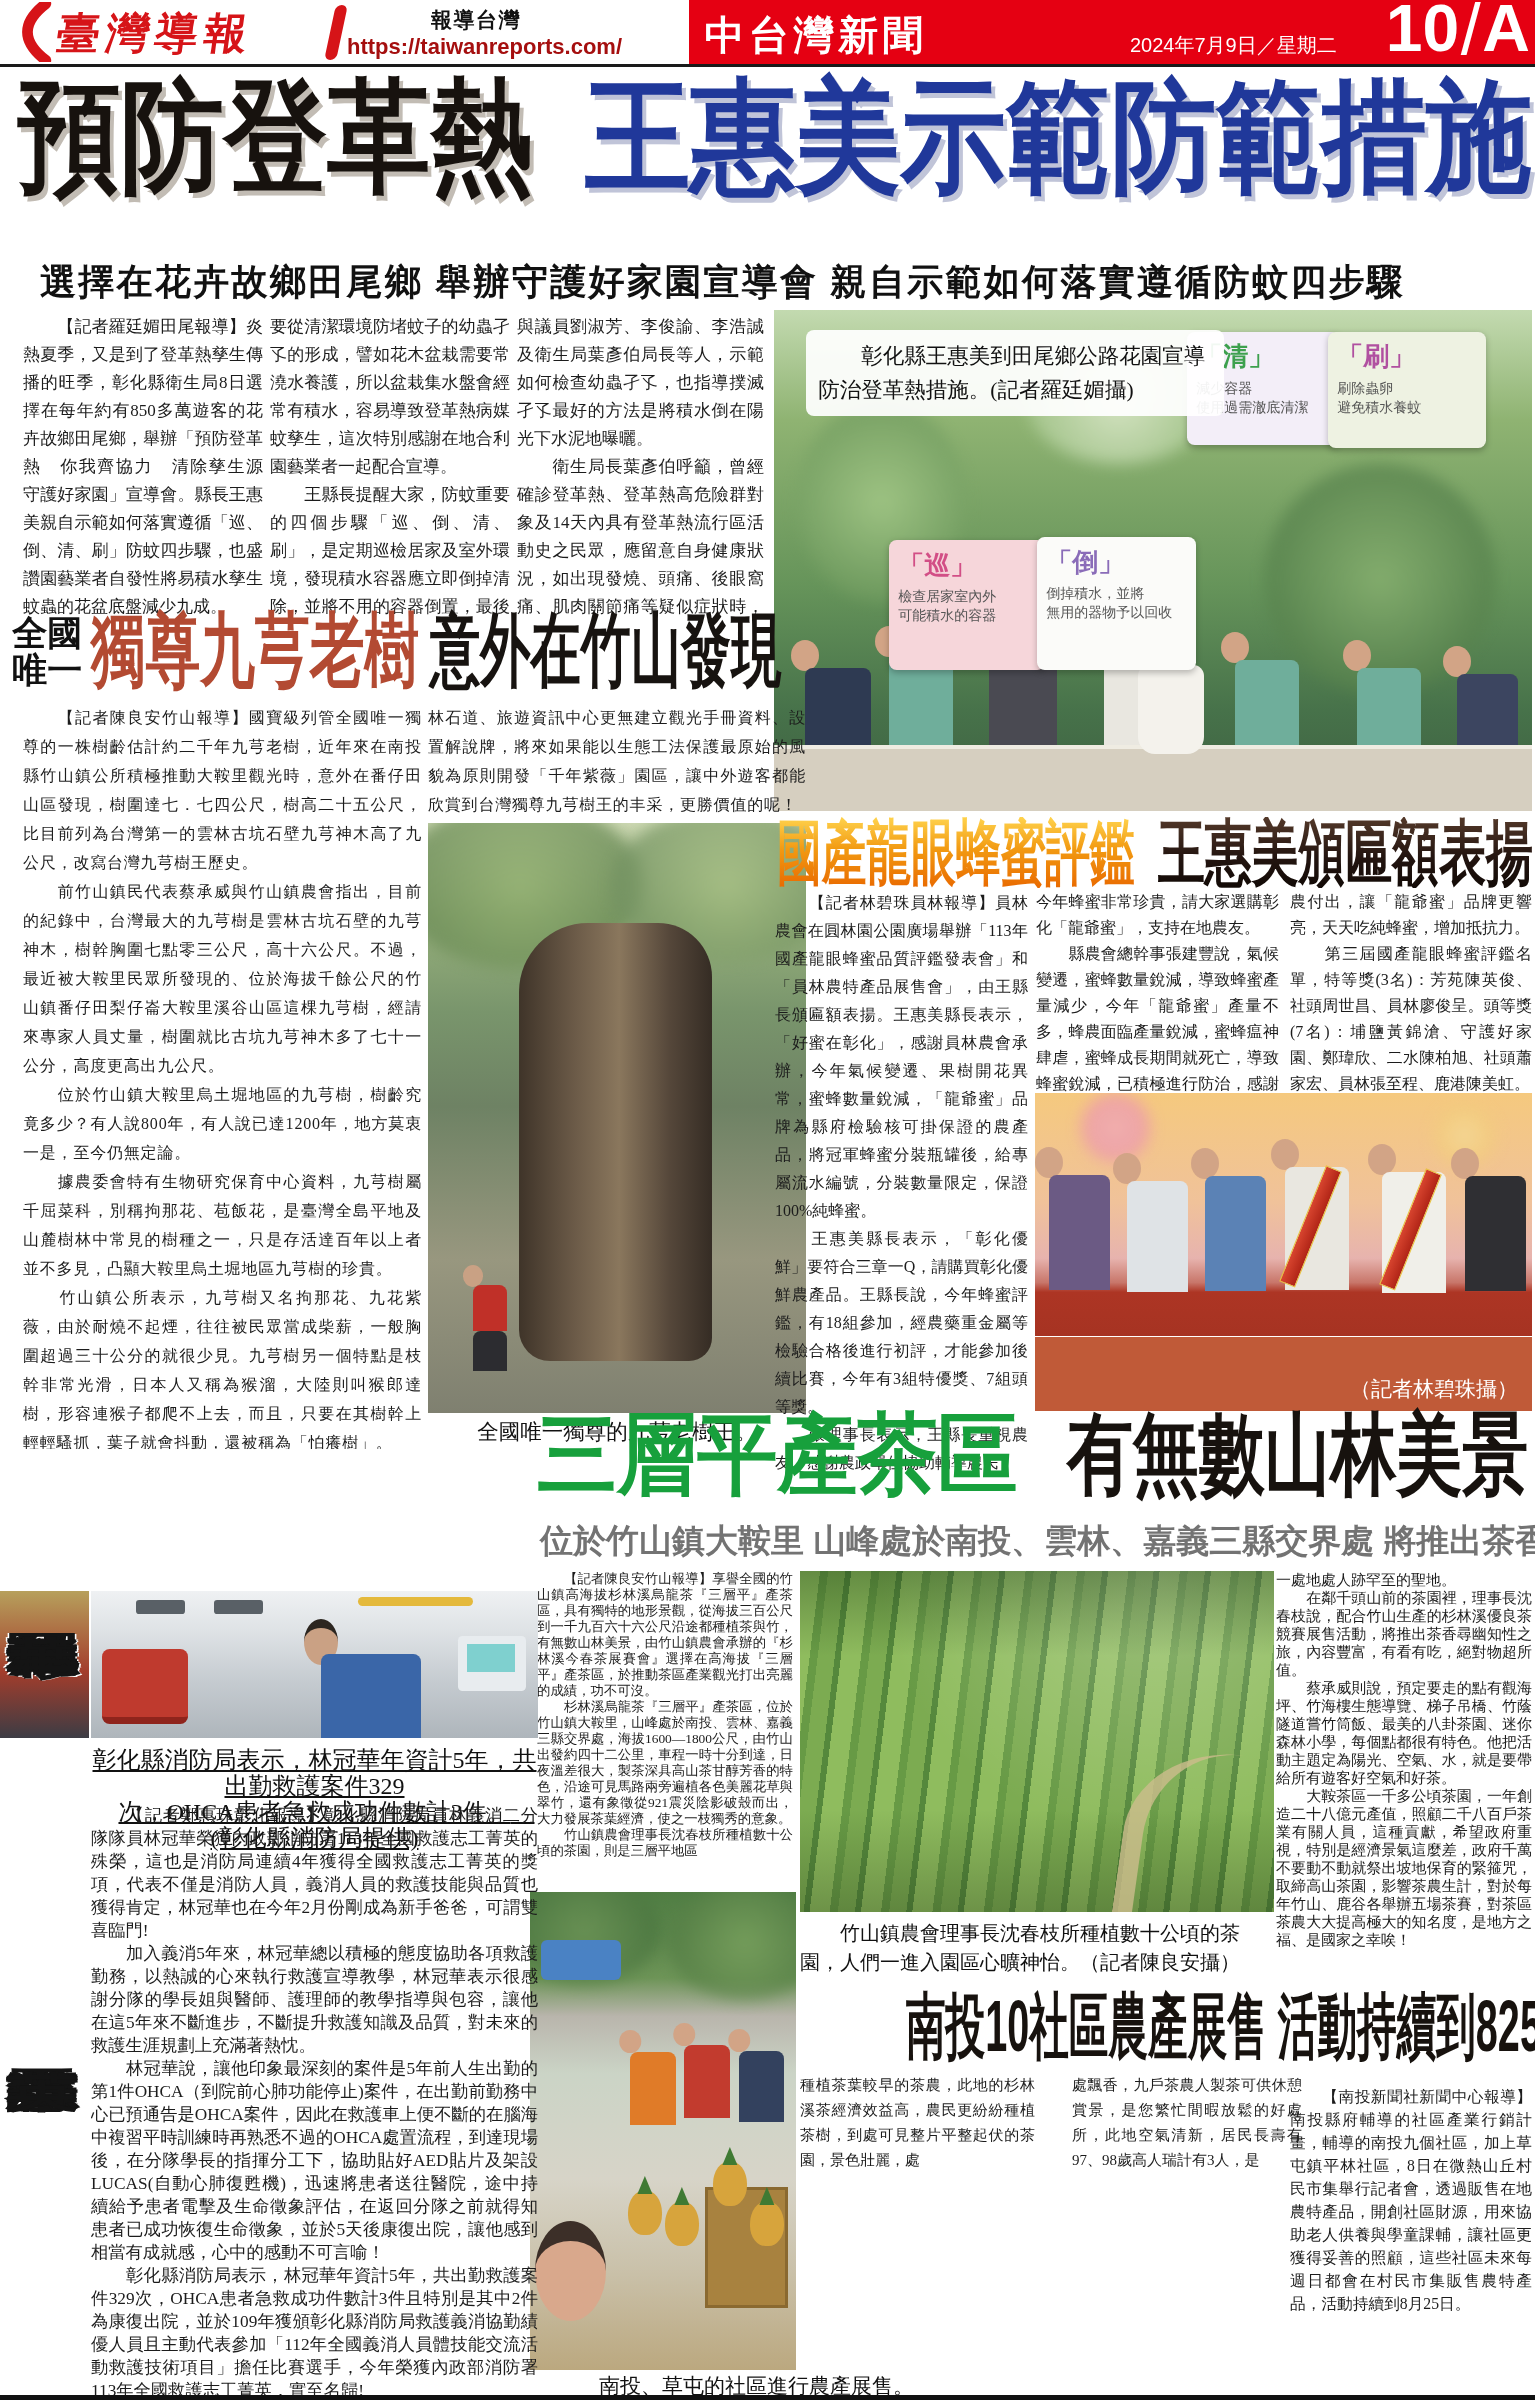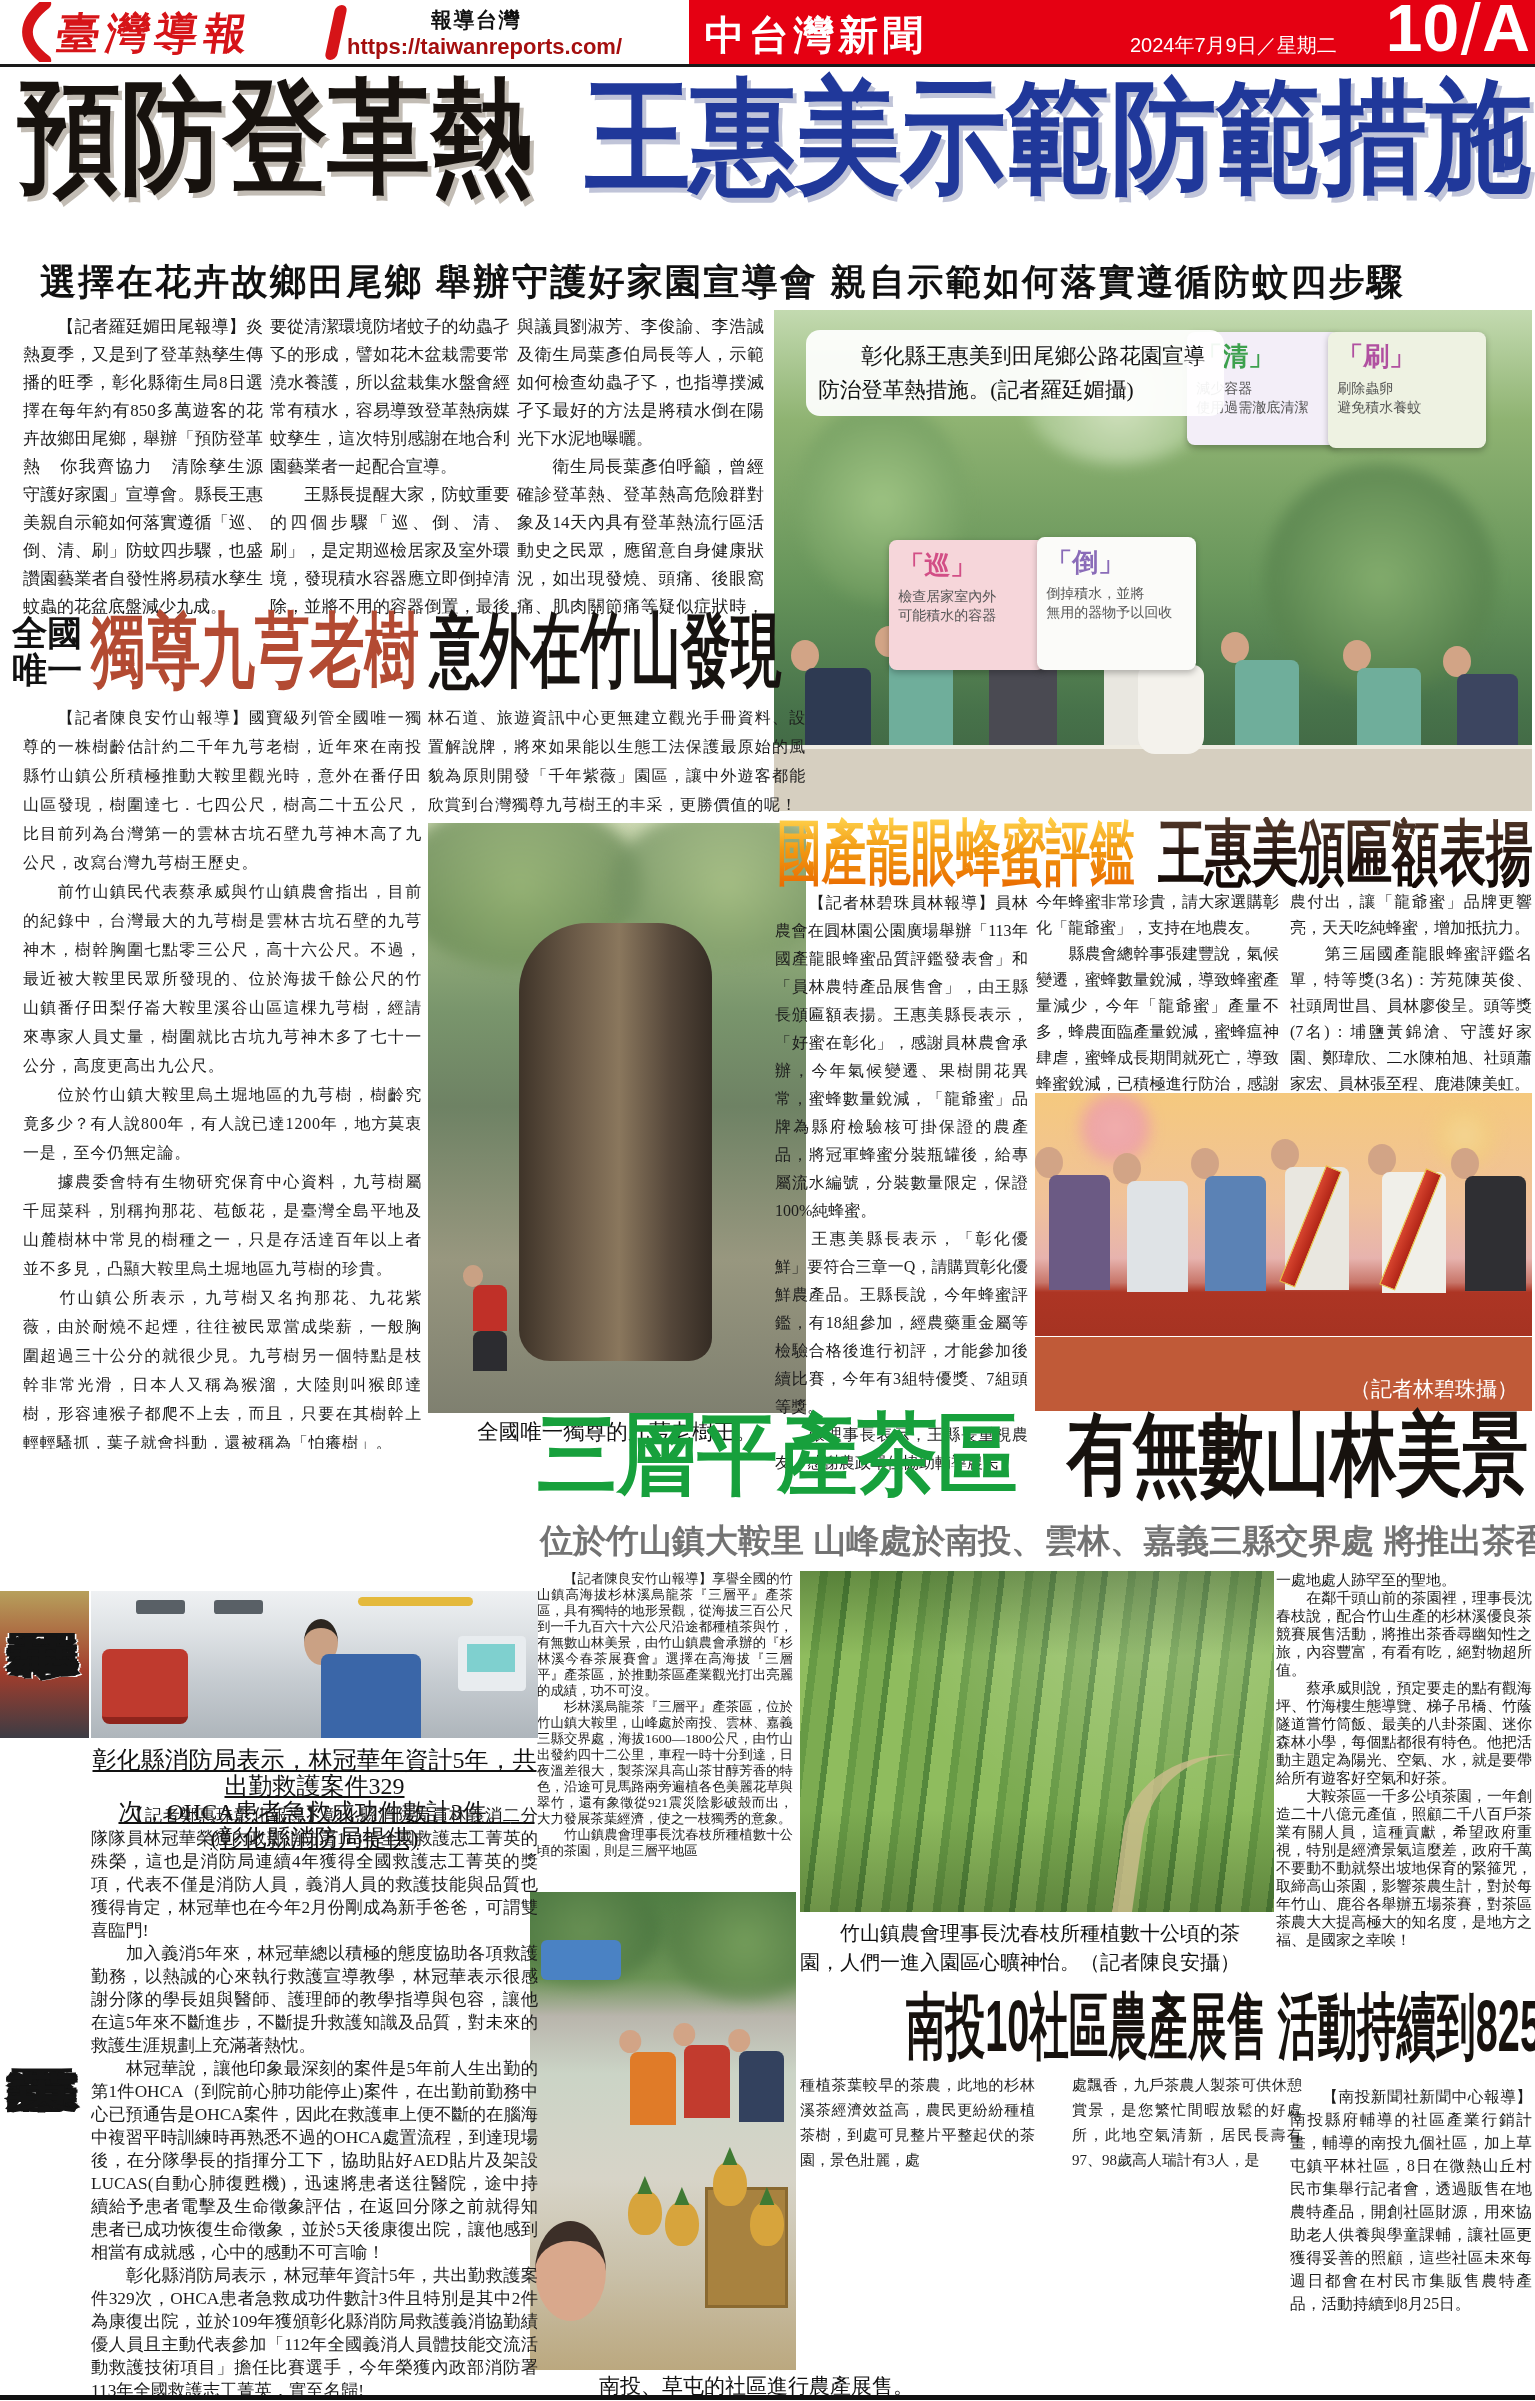--- a/index.html
+++ b/index.html
@@ -39,21 +39,21 @@
   .col{font-size:17px;line-height:28px;color:#1c1c1c;}
   .dg-col1{left:23px;top:313px;width:240px;height:309px;}
   .dg-col2{left:270px;top:313px;width:240px;height:309px;}
   .dg-col3{left:517px;top:313px;width:247px;height:309px;}
 
   
   .dg-photo{left:774px;top:310px;width:758px;height:501px;overflow:hidden;
     background:linear-gradient(180deg,#c3dab0 0%,#8fb372 22%,#66945a 55%,#47724a 80%,#3c5f40 100%);}
   .blob{position:absolute;border-radius:50%;filter:blur(7.7px);opacity:.75;}
   .dg-capbox{left:32px;top:20px;width:393px;padding:9.2px 12.3px;background:rgba(255,255,255,.93);
-             border-radius:14px;font-size:21.5px;line-height:34px;color:#111;}
+             border-radius:8px;font-size:21.5px;line-height:34px;color:#111;}
   .sign{position:absolute;border-radius:7.7px;padding:7.7px 9.2px;box-shadow:0 2.3px 6.1px rgba(0,0,0,.25);}
   .sign .t{font-size:26px;font-weight:900;font-family:"Liberation Sans",sans-serif;}
   .sign .d{font-size:14px;line-height:19px;color:#555;margin-top:4.6px;}
   .sign1{left:115px;top:230px;width:138px;height:115px;background:#f6d6da;}
   .sign2{left:263px;top:227px;width:141px;height:118px;background:#fbfbf9;}
   .sign3{left:413px;top:21.5px;width:135px;height:98px;background:#f3eef8;}
   .sign4{left:554px;top:21.5px;width:140px;height:101px;background:#eef2e2;}
   .sign1 .t{color:#d24f86;} .sign2 .t{color:#8a6cb8;} .sign3 .t{color:#3da04e;} .sign4 .t{color:#b050a0;}
   .fig{position:absolute;}
   .fig .head{position:absolute;left:50%;transform:translateX(-50%);top:0;width:28px;height:31px;border-radius:50%;background:#d2a486;}

